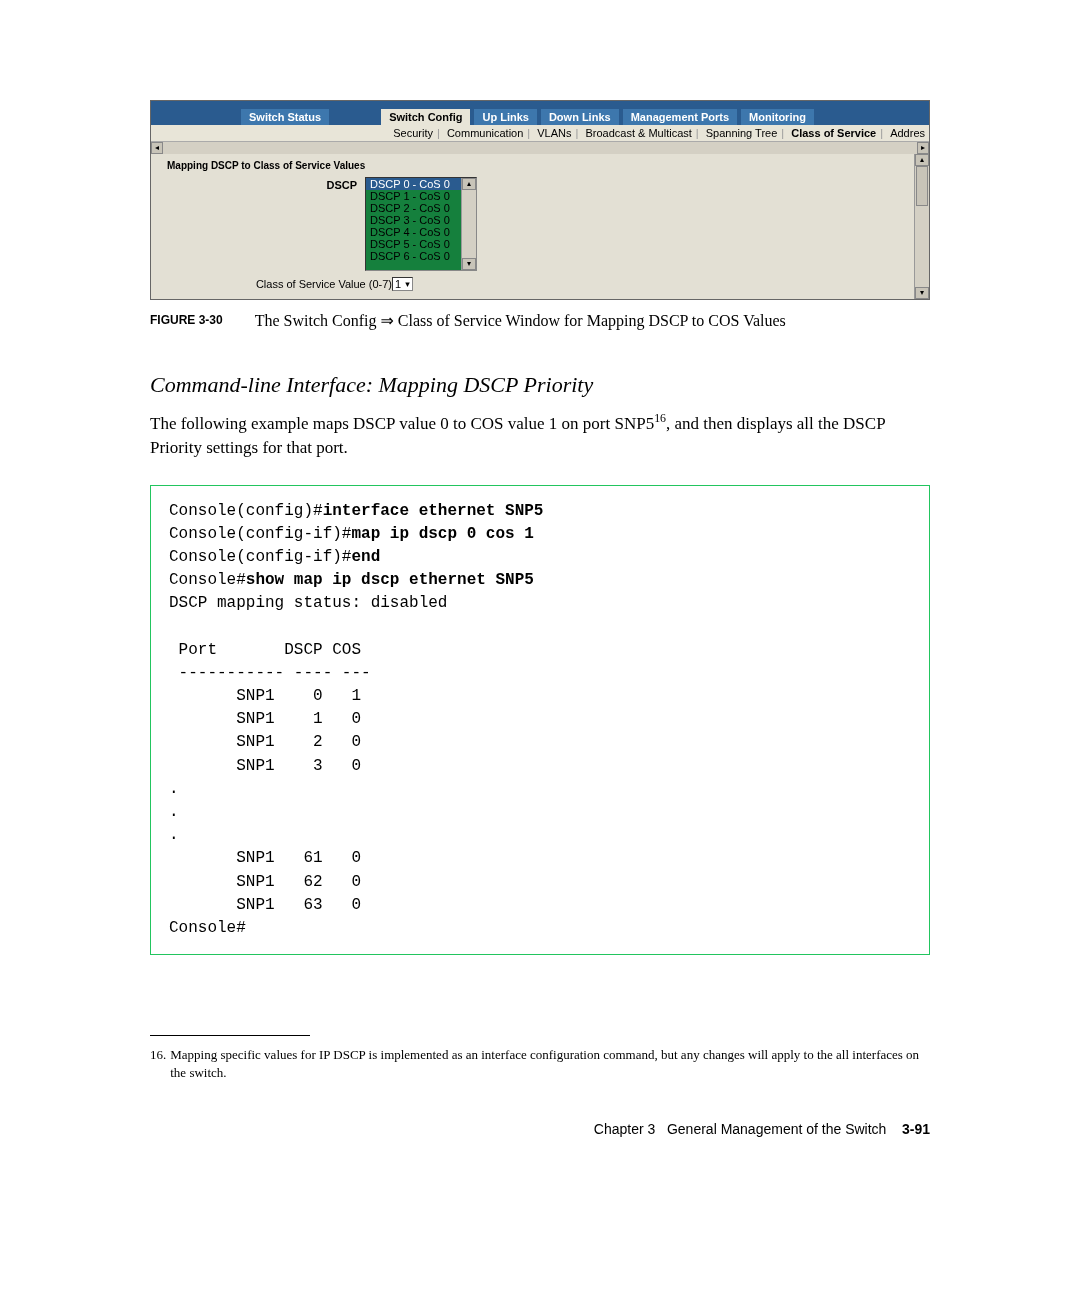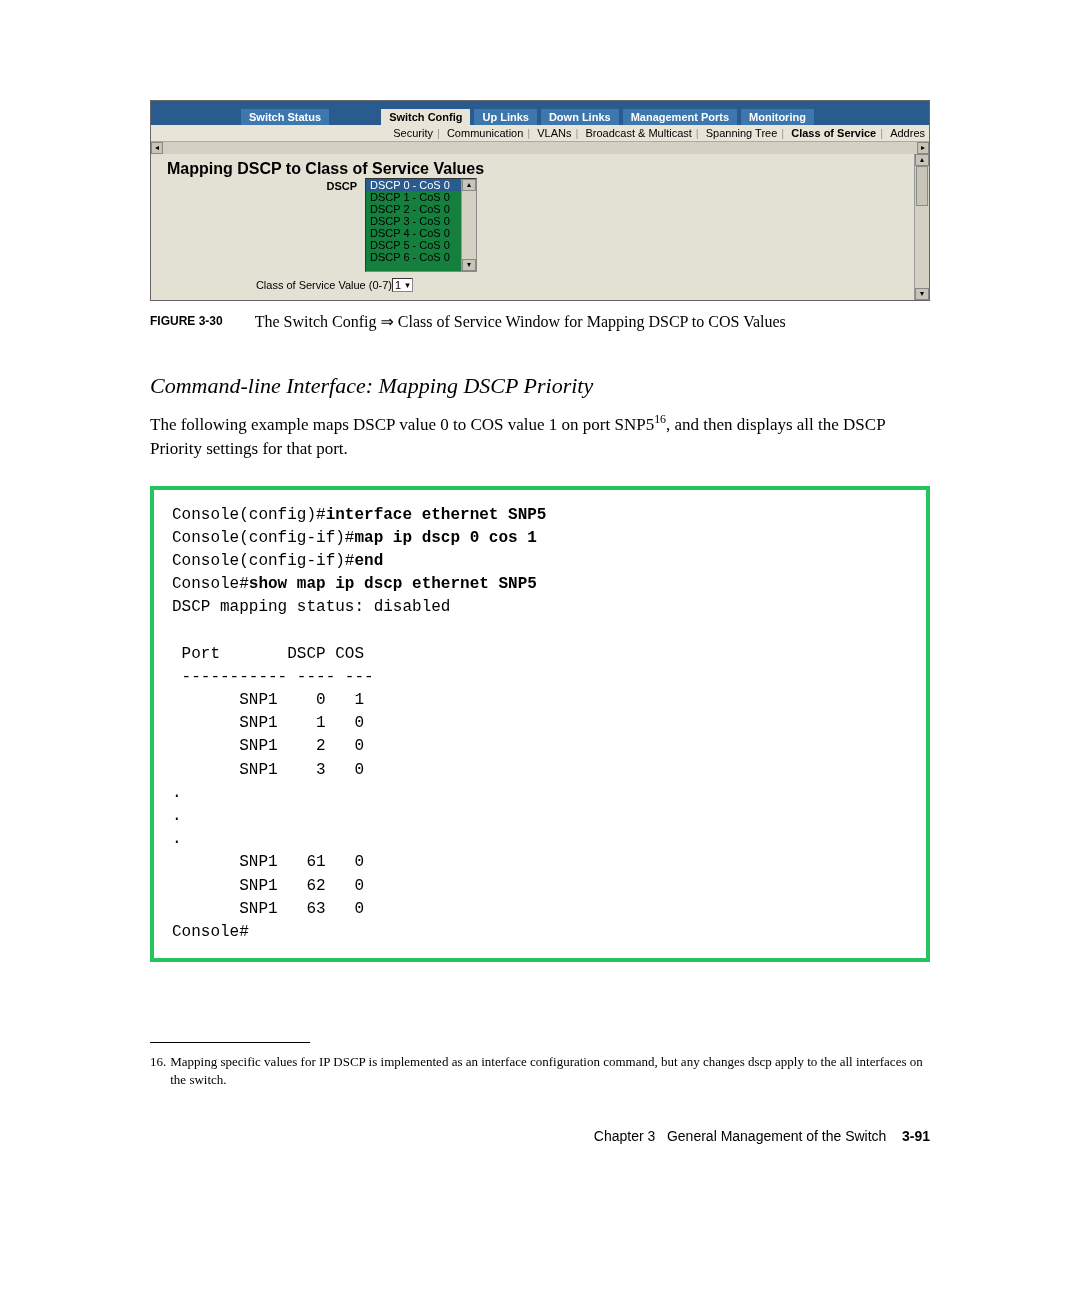--- a/index.html
+++ b/index.html
@@ -78,21 +78,22 @@
     background: #c8c4b8; border: 1px solid #888; box-sizing: border-box;
     font-size: 8px; text-align: center; line-height: 10px;
   }
   .content-area {
     background: #e3e0d4;
     padding: 6px 16px 8px 16px;
     position: relative;
   }
   .section-title {
     font-weight: bold;
-    font-size: 16px;
+    font-size: 10px;
+    margin-bottom: 6px;
   }
   .form-row {
     display: flex;
     align-items: flex-start;
     margin-bottom: 4px;
   }
   .form-label {
     width: 190px;
     text-align: right;
     padding-right: 8px;
@@ -205,21 +206,21 @@
   }
   .body-para {
     font-size: 17px;
     line-height: 1.45;
     margin: 0 0 24px 0;
   }
   sup { font-size: 0.7em; }
 
   
   .code-block {
-    border: 4px solid #22c55e;
+    border: 1px solid #22c55e;
     padding: 14px 18px;
     font-family: 'Courier New', monospace;
     font-size: 16px;
     line-height: 1.45;
     white-space: pre;
     margin-bottom: 80px;
   }
   .code-block b { font-weight: bold; }
 
   
@@ -336,21 +337,21 @@
 <span>.</span>
 <span>.</span>
 <span>       SNP1   61   0</span>
 <span>       SNP1   62   0</span>
 <span>       SNP1   63   0</span>
 <span>Console#</span></div>
 
   <hr class="footnote-rule">
   <div class="footnote">
     <span class="fn-num">16.</span>
-    <span>Mapping specific values for IP DSCP is implemented as an interface configuration command, but any changes dscp apply to the all interfaces on the switch.</span>
+    <span>Mapping specific values for IP DSCP is implemented as an interface configuration command, but any changes will apply to the all interfaces on the switch.</span>
   </div>
 
   <div class="page-footer">
     <span>Chapter 3</span>&nbsp;&nbsp;
     <span>General Management of the Switch</span>&nbsp;&nbsp;&nbsp;
     <span class="pn">3-91</span>
   </div>
 
 </div>
 

